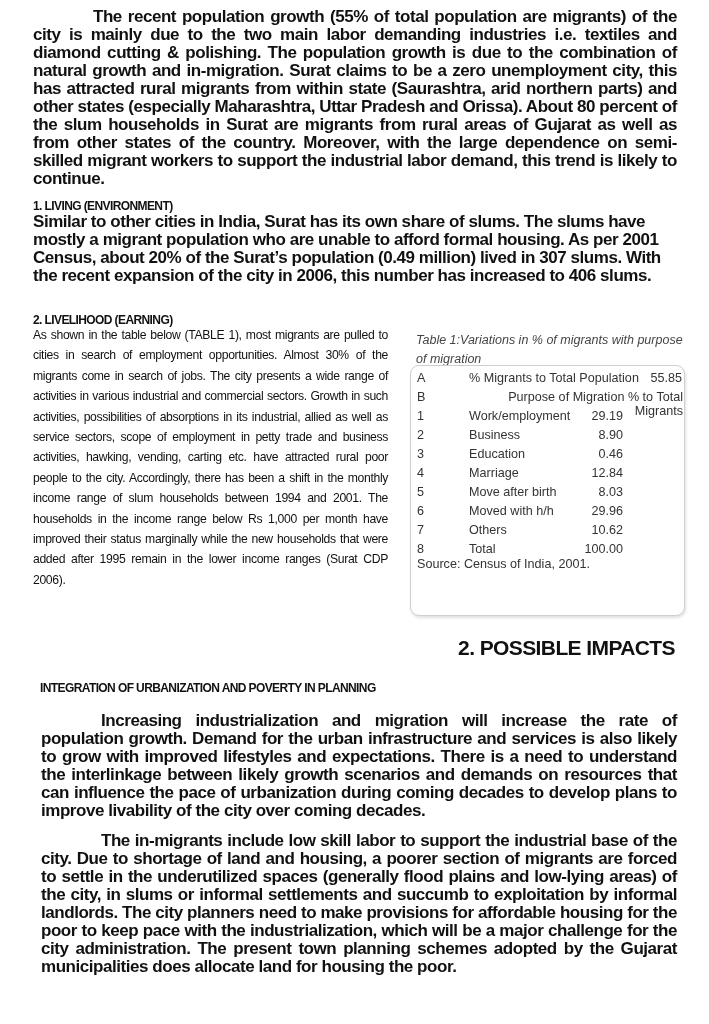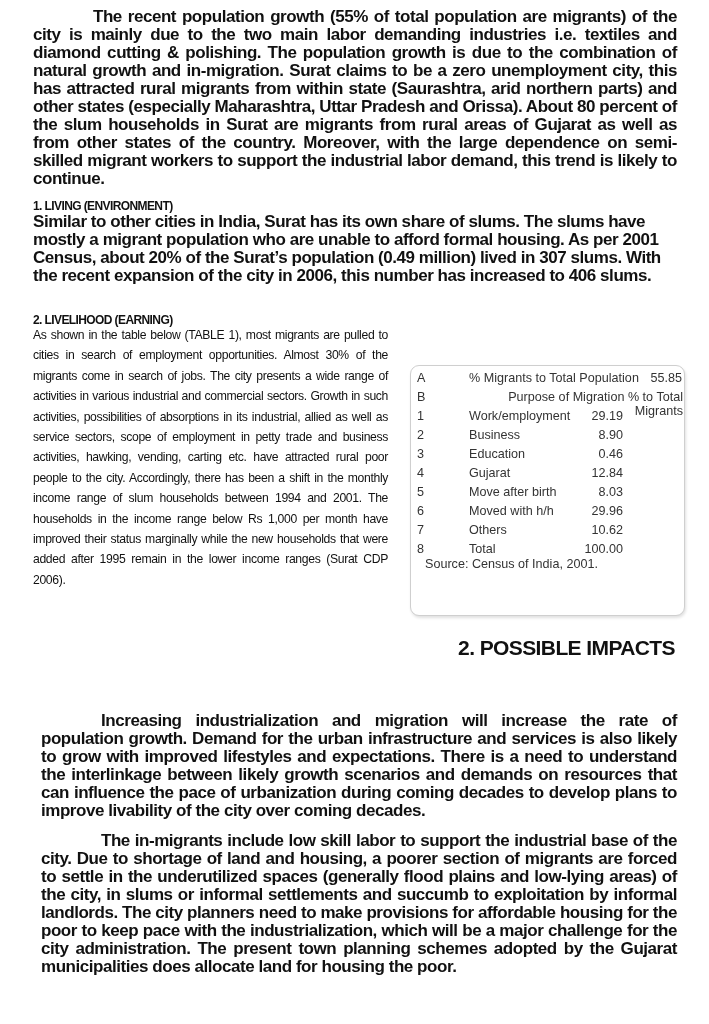--- a/index.html
+++ b/index.html
@@ -15,39 +15,40 @@
   .table-box { position: absolute; left: 410px; top: 365px; width: 273px; height: 249px;
                border: 1px solid #cfcfcf; border-radius: 9px; background: #fff;
                box-shadow: 1px 2px 3px rgba(0,0,0,0.12); }
   .table-caption { position: absolute; left: 416px; top: 331px; width: 280px;
                    font-style: italic; font-size: 12.5px; line-height: 19px; color: #444; }
   .trow { position: absolute; left: 6px; width: 266px; height: 19px; font-size: 12.6px; color: #333; }
   .trow .code { position: absolute; left: 0; }
   .trow .label { position: absolute; left: 52px; text-align: right; }
   .trow .val { position: absolute; right: 60px; text-align: center; }
   .trow .val-wide { position: absolute; right: 1px; text-align: right; }
-  .src1 { position: absolute; left: 14px; top: 191px; font-size: 12.6px; color: #333; }
+  .src1 { position: absolute; left: 6px; top: 191px; font-size: 12.6px; color: #333; }
   .src2 { position: absolute; left: 6px; top: 217px; width: 262px; font-size: 10px; line-height: 15px;
           font-style: italic; color: #555; }
   .big-heading { position: absolute; right: 34px; top: 636px; font-size: 21px; font-weight: bold;
                  letter-spacing: -0.6px; color: #111; }
 </style>
 </head>
 <body>
 
 <div class="page">
 
   <p class="para indent" style="top:8px; margin:0;">The recent population growth (55% of total population are migrants) of the city is mainly due to the two main labor demanding industries i.e. textiles and diamond cutting &amp; polishing. The population growth is due to the combination of natural growth and in-migration. Surat claims to be a zero unemployment city, this has attracted rural migrants from within state (Saurashtra, arid northern parts) and other states (especially Maharashtra, Uttar Pradesh and Orissa). About 80 percent of the slum households in Surat are migrants from rural areas of Gujarat as well as from other states of the country. Moreover, with the large dependence on semi-skilled migrant workers to support the industrial labor demand, this trend is likely to continue.</p>
 
   <div class="heading" style="top:199px;">1. LIVING (ENVIRONMENT)</div>
   <p class="para" style="top:213px; margin:0; text-align:left; width:630px;">Similar to other cities in India, Surat has its own share of slums. The slums have mostly a migrant population who are unable to afford formal housing. As per 2001 Census, about 20% of the Surat’s population (0.49 million) lived in 307 slums. With the recent expansion of the city in 2006, this number has increased to 406 slums.</p>
 
   <div class="heading" style="top:313px;">2. LIVELIHOOD (EARNING)</div>
   <p class="col-left" style="top:325px; margin:0;">As shown in the table below (TABLE 1), most migrants are pulled to cities in search of employment opportunities. Almost 30% of the migrants come in search of jobs. The city presents a wide range of activities in various industrial and commercial sectors. Growth in such activities, possibilities of absorptions in its industrial, allied as well as service sectors, scope of employment in petty trade and business activities, hawking, vending, carting etc. have attracted rural poor people to the city. Accordingly, there has been a shift in the monthly income range of slum households between 1994 and 2001. The households in the income range below Rs 1,000 per month have improved their status marginally while the new households that were added after 1995 remain in the lower income ranges (Surat CDP 2006).</p>
 
+  <div class="table-caption">Table 1:Variations in % of migrants with purpose of migration</div>
 
   <div class="table-box">
     <div class="trow" style="top:5px;">
       <span class="code">A</span>
       <span class="label">% Migrants to Total Population</span>
       <span class="val-wide">55.85</span>
     </div>
     <div class="trow" style="top:24px;">
       <span class="code">B</span>
       <span class="label">Purpose of Migration  % to Total Migrants</span>
@@ -62,21 +63,21 @@
       <span class="label">Business</span>
       <span class="val">8.90</span>
     </div>
     <div class="trow" style="top:81px;">
       <span class="code">3</span>
       <span class="label">Education</span>
       <span class="val">0.46</span>
     </div>
     <div class="trow" style="top:100px;">
       <span class="code">4</span>
-      <span class="label">Gujarat</span>
+      <span class="label">Marriage</span>
       <span class="val">12.84</span>
     </div>
     <div class="trow" style="top:119px;">
       <span class="code">5</span>
       <span class="label">Move after birth</span>
       <span class="val">8.03</span>
     </div>
     <div class="trow" style="top:138px;">
       <span class="code">6</span>
       <span class="label">Moved with h/h</span>
@@ -90,18 +91,19 @@
     <div class="trow" style="top:176px;">
       <span class="code">8</span>
       <span class="label">Total</span>
       <span class="val">100.00</span>
     </div>
     <div class="src1">Source: Census of India, 2001.</div>
   </div>
 
   <div class="big-heading">2. POSSIBLE IMPACTS</div>
 
+  <div class="heading" style="top:681px; left:40px;">INTEGRATION OF URBANIZATION AND  POVERTY  IN PLANNING</div>
 
   <p class="para indent" style="top:712px; margin:0; left:41px; width:636px;">Increasing industrialization and migration will increase the rate of population growth. Demand for the urban infrastructure and services is also likely to grow with improved lifestyles and expectations. There is a need to understand the interlinkage between likely growth scenarios and demands on resources that can influence the pace of urbanization during coming decades to develop plans to improve livability of the city over coming decades.</p>
 
   <p class="para indent" style="top:832px; margin:0; left:41px; width:636px;">The in-migrants include low skill labor to support the industrial base of the city. Due to shortage of land and housing, a poorer section of migrants are forced to settle in the underutilized spaces (generally flood plains and low-lying areas) of the city, in slums or informal settlements and succumb to exploitation by informal landlords. The city planners need to make provisions for affordable housing for the poor to keep pace with the industrialization, which will be a major challenge for the city administration. The present town planning schemes adopted by the Gujarat municipalities does allocate land for housing the poor.</p>
 
 </div>
 
 </body></html>

